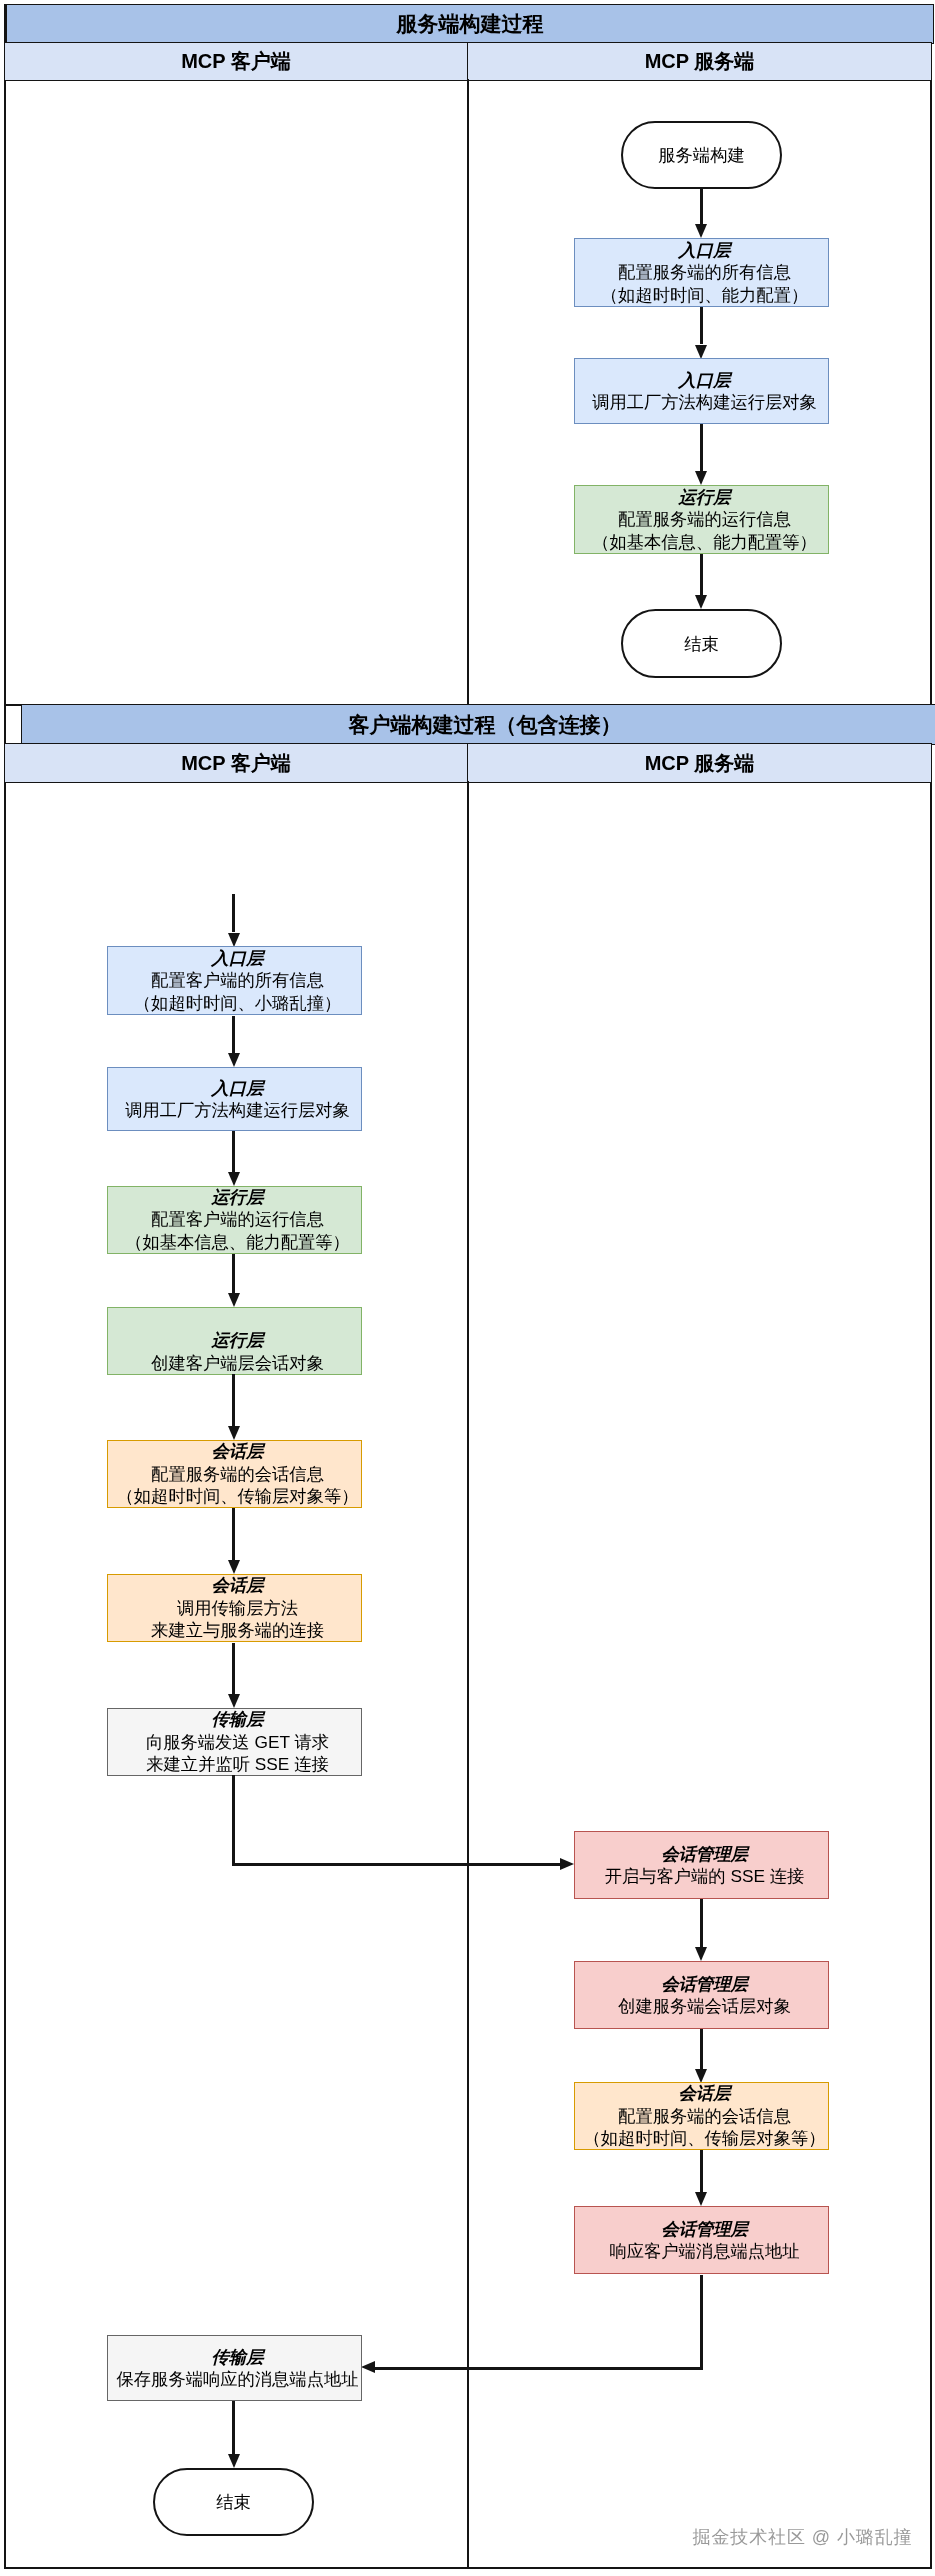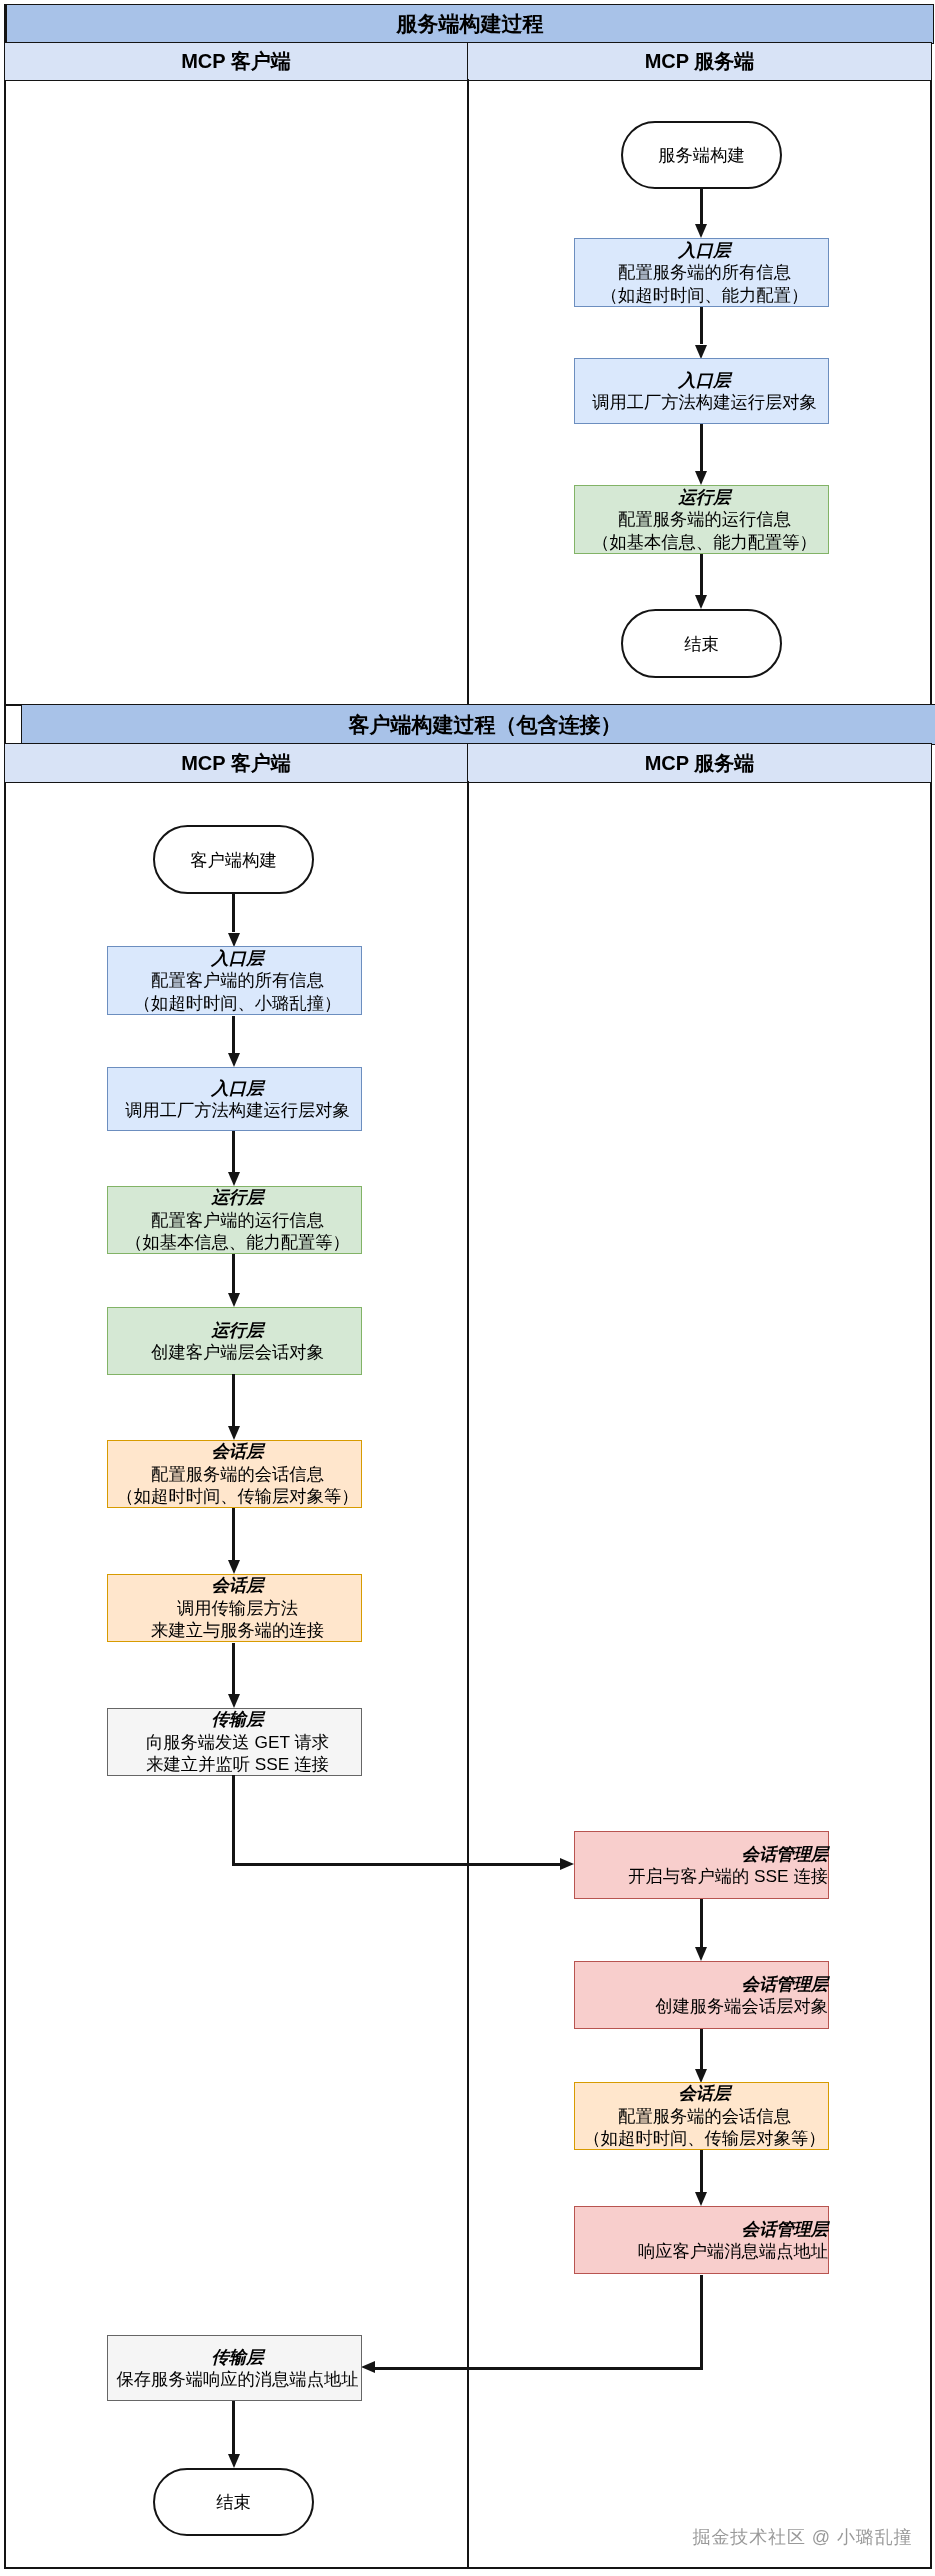--- a/index.html
+++ b/index.html
@@ -11,23 +11,23 @@
   .band{position:absolute;box-sizing:border-box;border:1.7px solid #141414;
         display:flex;align-items:center;justify-content:center;}
   .lane-title{background:var(--lane-title-bg,#a8c2e8);font-weight:bold;font-size:21px;}
   .lane-header{background:var(--lane-header-bg,#d8e3f6);font-weight:bold;font-size:20px;}
   .col-divider{position:absolute;width:1.7px;background:#141414;}
   .node{position:absolute;box-sizing:border-box;border:1.7px solid;
         display:flex;flex-direction:column;align-items:center;justify-content:center;
         text-align:center;font-size:17.3px;line-height:22.5px;padding-left:6px;}
   .node .node-title{font-weight:bold;font-style:italic;}
   .blue  {background:var(--blue-fill,#dae8fc);  border-color:var(--blue-stroke,#6c8ebf);}
-  .green {background:var(--green-fill,#d5e8d4); border-color:var(--green-stroke,#82b366);}
+  .green {background:var(--green-fill,#d5e8d4); border-color:var(--green-stroke,#82b366);justify-content:flex-end;}
   .orange{background:var(--orange-fill,#ffe6cc);border-color:var(--orange-stroke,#d79b00);}
-  .red   {background:var(--red-fill,#f8cecc);   border-color:var(--red-stroke,#b85450);align-items:flex-end;}
+  .red   {background:var(--red-fill,#f8cecc);   border-color:var(--red-stroke,#b85450);}
   .gray  {background:var(--gray-fill,#f5f5f5);  border-color:var(--gray-stroke,#666666);}
   .terminator{position:absolute;box-sizing:border-box;border:2.2px solid #141414;border-radius:36px;
         background:#fff;display:flex;align-items:center;justify-content:center;font-size:17.3px;text-align:right;}
   .vline{position:absolute;width:2.6px;background:#141414;}
   .hline{position:absolute;height:2.6px;background:#141414;}
   .ah-down{position:absolute;width:0;height:0;
         border-left:6px solid transparent;border-right:6px solid transparent;border-top:14px solid #141414;}
   .ah-right{position:absolute;width:0;height:0;
         border-top:6px solid transparent;border-bottom:6px solid transparent;border-left:14px solid #141414;}
   .ah-left{position:absolute;width:0;height:0;
@@ -96,23 +96,20 @@
     <span>客户端构建过程（包含连接）</span>
   </div>
   <div class="band lane-header" style="left:3.5px;top:743px;width:465px;height:40px;">
     <span>MCP 客户端</span>
   </div>
   <div class="band lane-header" style="left:467px;top:743px;width:465px;height:40px;">
     <span>MCP 服务端</span>
   </div>
   <div class="col-divider" style="left:467px;top:781px;height:1786px;"></div>
 
-  <div class="terminator" style="left:153px;top:825px;width:161px;height:69px;">
-    <span>客户端构建</span>
-  </div>
 
   <div class="vline" style="left:232px;top:894px;height:38px;"></div>
   <div class="ah-down" style="left:228px;top:933px;"></div>
 
   <div class="node blue" style="left:107px;top:946px;width:255px;height:69px;">
     <div class="node-title">入口层</div>
     <div>配置客户端的所有信息</div>
     <div>（如超时时间、小璐乱撞）</div>
   </div>
 

